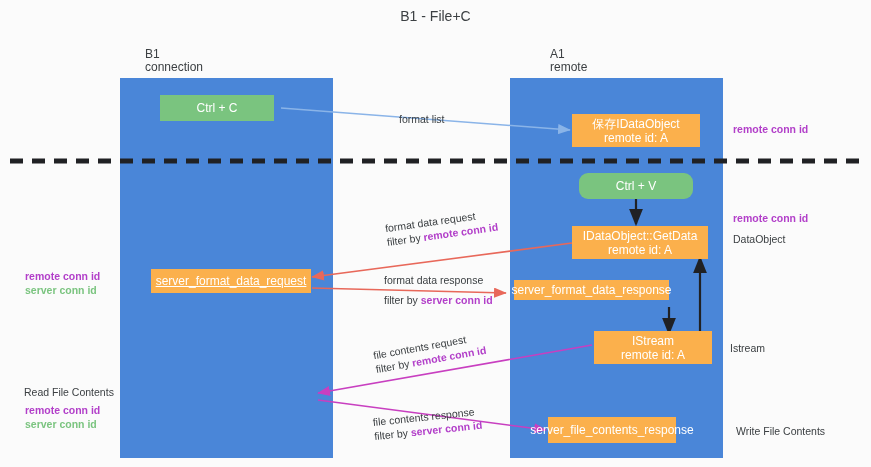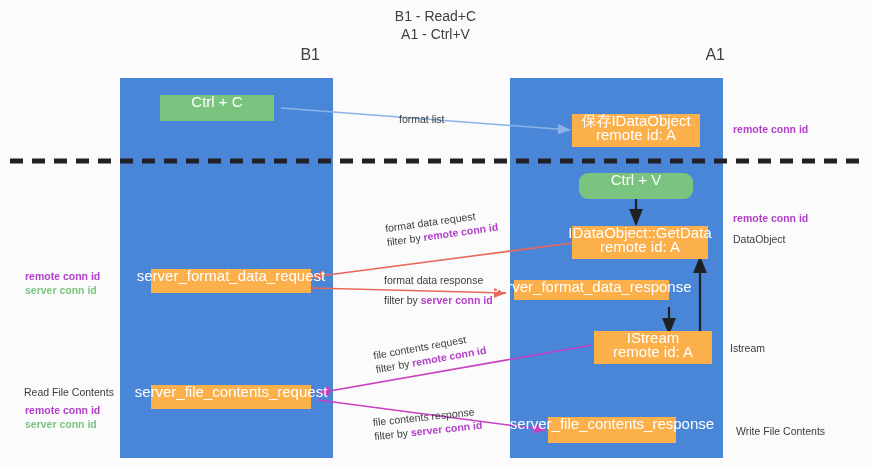--- a/index.html
+++ b/index.html
@@ -21,42 +21,43 @@
     width: 871px;
     height: 467px;
     pointer-events: none;
   }
   .lane {
     position: absolute;
     background: #4a86d8;
   }
   .col-head {
     position: absolute;
-    text-align: right;
-    color: #3c4043;
-    font-size: 16px;
+    text-align: left;
+    color: #3c4043;
+    font-size: 12px;
     line-height: 13px;
   }
   .title {
     position: absolute;
     left: 0;
     top: 7px;
     width: 871px;
     text-align: center;
     color: #3c4043;
     font-size: 14px;
     line-height: 18px;
   }
   .node {
     position: absolute;
     display: flex;
     flex-direction: column;
     align-items: center;
+    justify-content: center;
     color: #ffffff;
-    font-size: 15px;
+    font-size: 12px;
     line-height: 14px;
     text-align: center;
     box-sizing: border-box;
   }
   .node.orange { background: #fbb04c; }
   .node.green  { background: #7ac47f; }
   .edge-label {
     position: absolute;
     font-size: 10.5px;
     line-height: 14px;
@@ -78,29 +79,30 @@
   .rot-a { transform: rotate(-8deg); transform-origin: left bottom; }
   .rot-b { transform: rotate(-10deg); transform-origin: left bottom; }
   .rot-c { transform: rotate(-6deg); transform-origin: left bottom; }
 </style>
 </head>
 <body>
 
 <div id="root">
 
   <div class="title">
-    <div>B1 - Read+C</div>
-    <div>A1 - Ctrl+V</div>
+    <div>B1 - File+C</div>
   </div>
 
   <div class="col-head" style="left:145px; top:48px; width:175px;">
     <div>B1</div>
+    <div>connection</div>
   </div>
   <div class="col-head" style="left:550px; top:48px; width:175px;">
     <div>A1</div>
+    <div>remote</div>
   </div>
 
   <div class="lane" style="left:120px; top:78px; width:213px; height:380px;"></div>
   <div class="lane" style="left:510px; top:78px; width:213px; height:380px;"></div>
 
   <svg id="svg-layer" viewBox="0 0 871 467">
     <defs>
       <marker id="ah-blue" markerWidth="9" markerHeight="9" refX="7.5" refY="3.2" orient="auto">
         <path d="M0,0 L8,3.2 L0,6.4 z" fill="#8ab4e8"></path>
       </marker>
@@ -145,36 +147,33 @@
 
   <div class="node green" style="left:579px; top:173px; width:114px; height:26px;border-radius:9px;">
     <div>Ctrl + V</div>
   </div>
 
   <div class="node orange" style="left:572px; top:226px; width:136px; height:33px;">
     <div>IDataObject::GetData</div>
     <div>remote id: A</div>
   </div>
 
-  <div class="node orange" style="left:151px; top:269px; width:160px; height:24px;">
+  <div class="node orange" style="left:151px; top:269px; width:160px; height:24px;text-decoration:underline;">
     <div>server_format_data_request</div>
   </div>
 
   <div class="node orange" style="left:514px; top:280px; width:155px; height:20px;">
     <div>server_format_data_response</div>
   </div>
 
   <div class="node orange" style="left:594px; top:331px; width:118px; height:33px;">
     <div>IStream</div>
     <div>remote id: A</div>
   </div>
 
-  <div class="node orange" style="left:151px; top:385px; width:160px; height:24px;">
-    <div>server_file_contents_request</div>
-  </div>
 
   <div class="node orange" style="left:548px; top:417px; width:128px; height:26px;">
     <div>server_file_contents_response</div>
   </div>
 
   <div class="edge-label" style="left:399px; top:112px;">
     <span>format list</span>
   </div>
 
   <div class="edge-label rot-a" style="left:388px; top:221px;">

